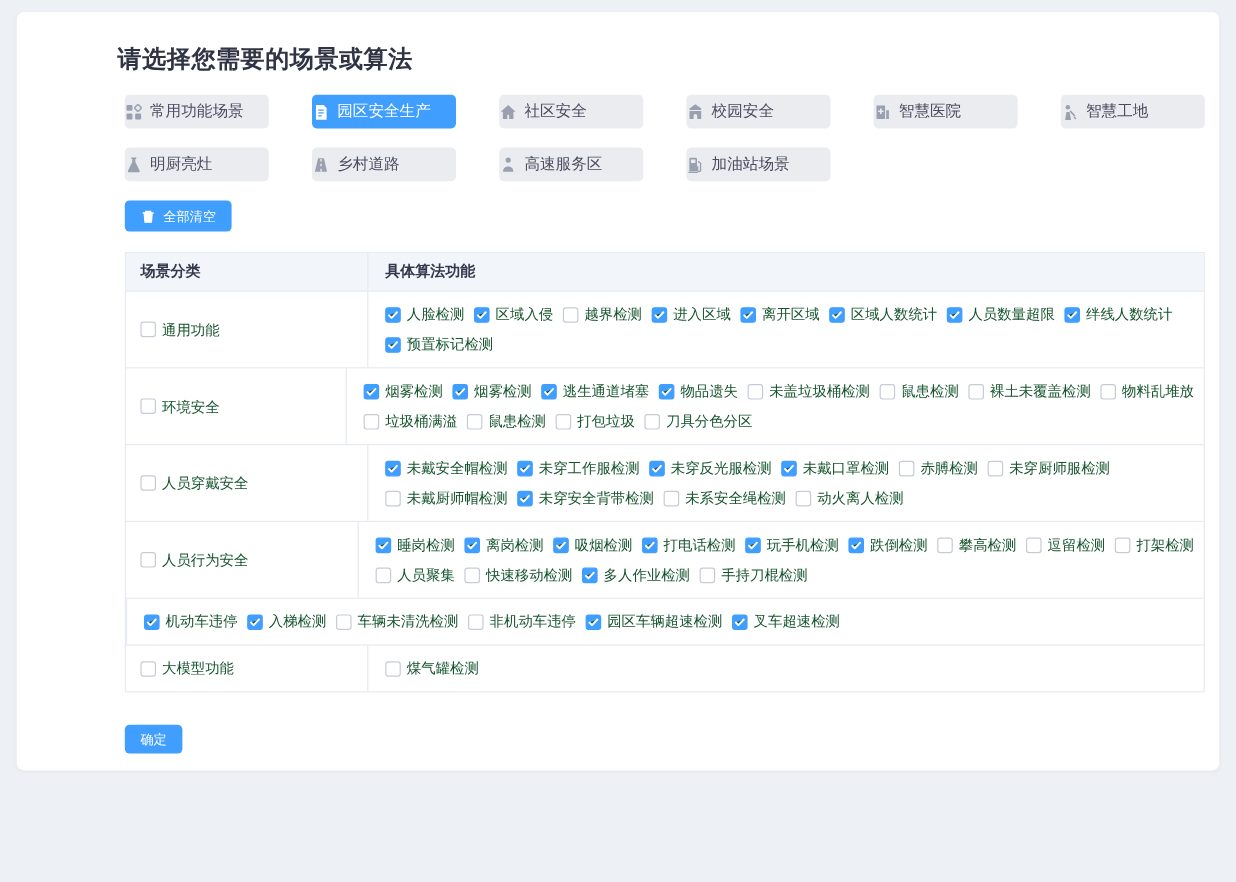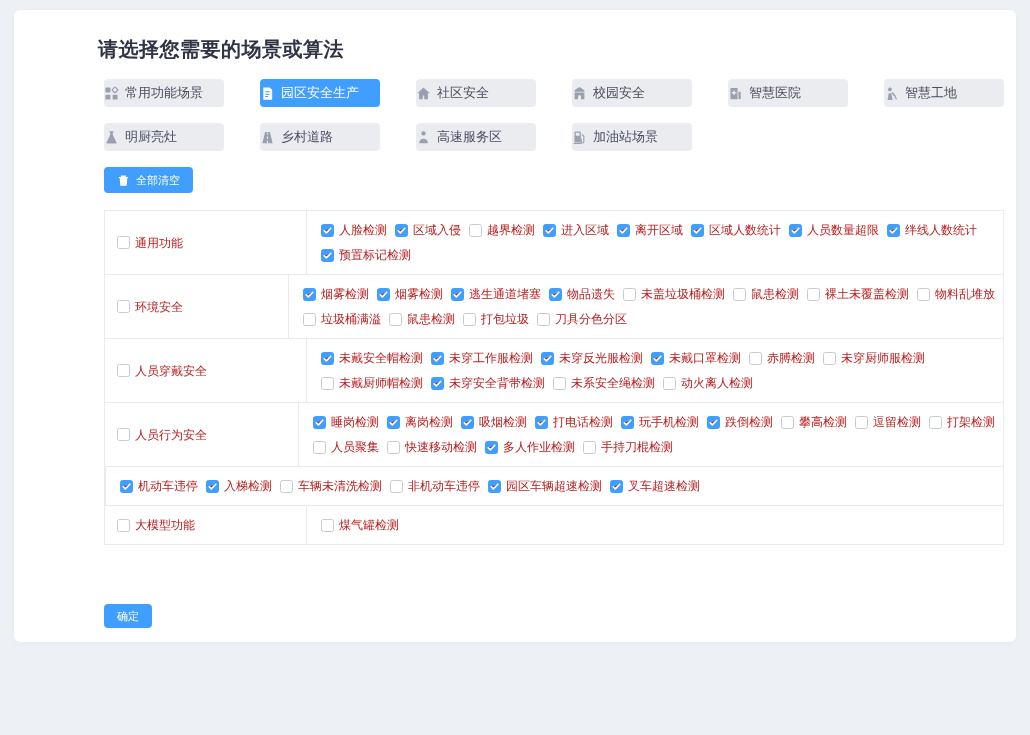--- a/index.html
+++ b/index.html
@@ -54,21 +54,21 @@
   .cell.cat {
     width:201px; display:flex; align-items:center; padding:0 12px;
   }
   .cell.algos {
     flex:1; border-left:1px solid #e7ebf1; padding:10px 8px 10px 14px;
     display:flex; flex-direction:column; gap:7px; justify-content:center;
   }
   .algo-line { display:flex; align-items:center; gap:8px; white-space:nowrap; }
   .cb-item {
     display:inline-flex; align-items:center; cursor:pointer;
-    color:#b91c1c; font-size:12px; line-height:18px;
+    color:#14532d; font-size:12px; line-height:18px;
   }
   .cb {
     width:13px; height:13px; border-radius:2.5px; margin-right:5px;
     background:#fff; border:1px solid #c6cbd5; display:inline-flex; flex:none;
   }
   .cb.checked { background:var(--primary,#409EFF); border-color:var(--primary,#409EFF); }
   .confirm-btn {
     position:absolute; left:90px; bottom:14px;
     height:24px; padding:0 13px; border:none; cursor:pointer;
     background:var(--primary,#409EFF); color:#fff; border-radius:4px;
@@ -181,20 +181,24 @@
     <button class="clear-btn">
       <span class="icon">
           <svg viewBox="0 0 16 16" fill="none" stroke="currentColor" stroke-width="1.3">
             <path d="M2.3 4.3h11.4M5.5 4.3V2.6h5v1.7M3.9 4.3l.8 9.4h6.6l.8-9.4M6.4 6.8v4.4M9.6 6.8v4.4"></path>
           </svg>
         </span>
       <span>全部清空</span>
     </button>
 
     <div class="algo-table">
+      <div class="thead">
+        <div class="th c1">场景分类</div>
+        <div class="th c2">具体算法功能</div>
+      </div>
       <div id="table-body">
           <div class="trow">
     <div class="cell cat">
               <label class="cb-item">
     <span class="cb"></span>
     <span class="lbl">通用功能</span>
   </label>
             </div>
     <div class="cell algos">
               <div class="algo-line">

